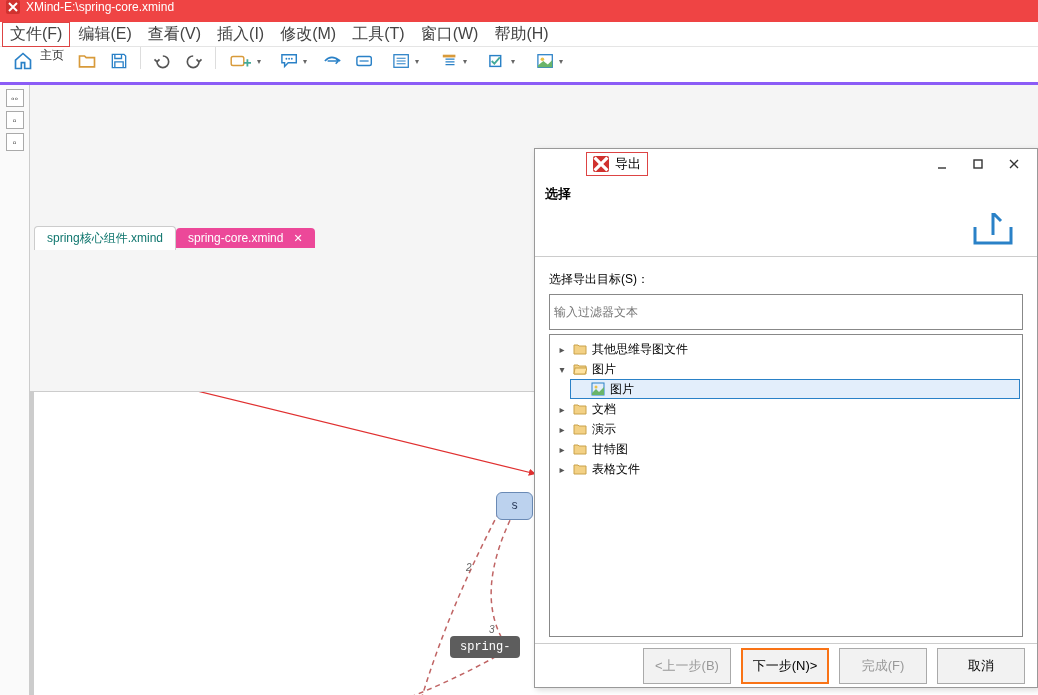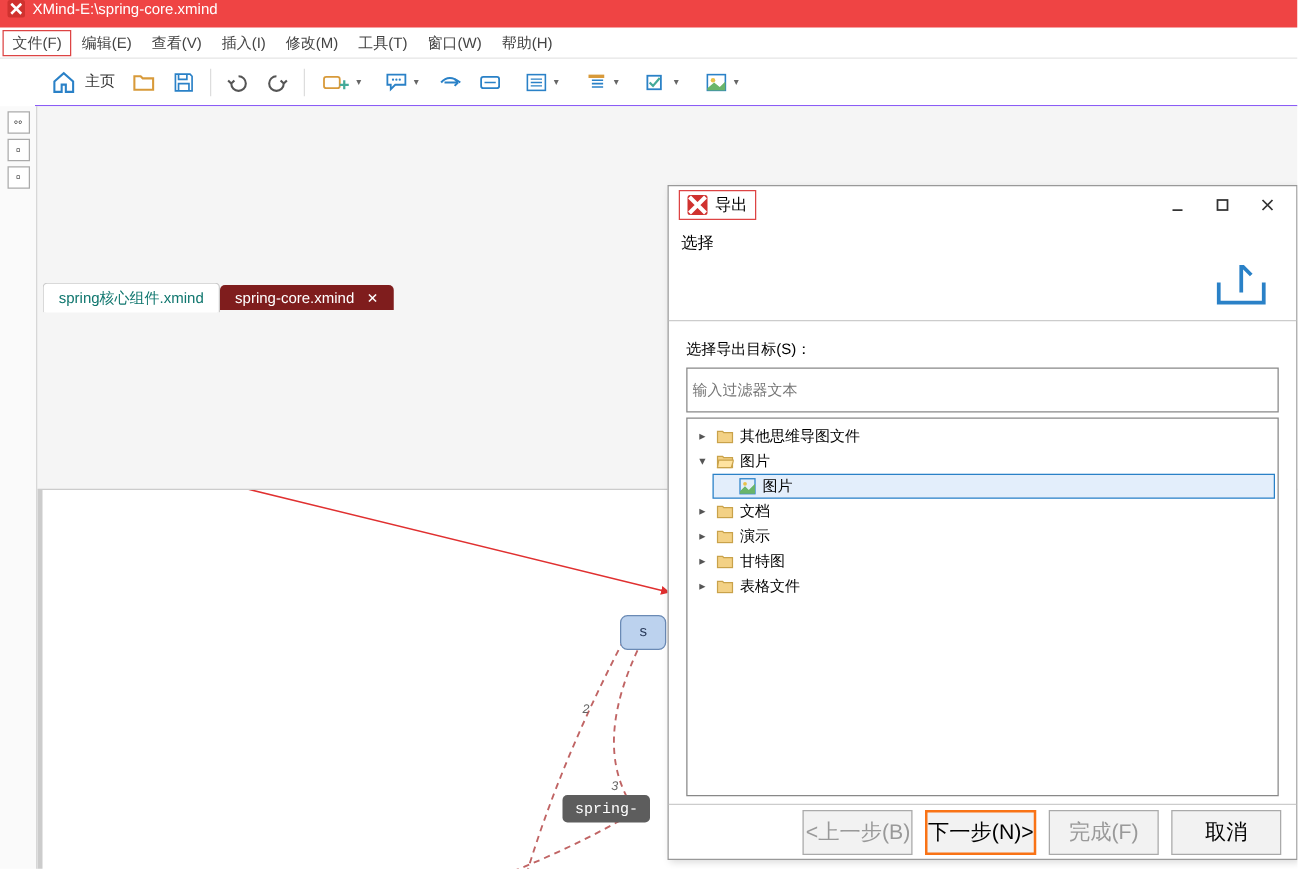--- a/index.html
+++ b/index.html
@@ -4,75 +4,75 @@
 <style>
 * { box-sizing: border-box; margin: 0; padding: 0; font-family: "Microsoft YaHei", "Segoe UI", sans-serif; }
 body { background: #fff; width: 1038px; height: 695px; overflow: hidden; position: relative; }
 
 
 .title-bar { background: #ef4444; color: #fff; height: 22px; display: flex; align-items: flex-start; padding: 0 6px; font-size: 12px; }
 .title-bar .app-icon { width: 14px; height: 14px; background: #d0322f; margin-right: 6px; display: flex; align-items: center; justify-content: center; border-radius: 2px; }
 .title-bar .app-icon svg { width: 10px; height: 10px; }
 
 
-.menu-bar { display: flex; align-items: center; height: 18px; padding: 12px 2px; font-size: 12px; color: #444; border-bottom: 1px solid #e5e5e5; }
+.menu-bar { display: flex; align-items: center; height: 18px; padding: 12px 2px; font-size: 16px; color: #444; border-bottom: 1px solid #e5e5e5; }
 .menu-bar .menu-item { padding: 2px 8px; cursor: default; }
 .menu-bar .menu-item.hl { border: 1px solid #d44; padding: 1px 7px; }
 
 
-.toolbar { display: flex; align-items: center; height: 38px; padding: 0 8px; gap: 2px; border-bottom: 1px solid #8b5cf6; margin-left: 28px; }
+.toolbar { display: flex; align-items: flex-start; height: 38px; padding: 0 8px; gap: 2px; border-bottom: 3px solid #8b5cf6; }
 .tool-btn { width: 30px; height: 28px; display: flex; align-items: center; justify-content: center; cursor: pointer; }
 .tool-btn.wide { width: 46px; }
 .tool-label { font-size: 12px; color: #333; margin-right: 6px; }
 .home-icon svg { width: 20px; height: 20px; }
 .tool-sep { width: 1px; height: 22px; background: #ddd; margin: 0 4px; }
 .drop-arr { font-size: 8px; color: #666; margin-left: 2px; }
 .gutter-btn { width: 18px; height: 18px; border: 1px solid #aaa; font-size: 10px; display: flex; align-items: center; justify-content: center; background: #fff; }
 .tab-strip { flex: 1; display: flex; align-items: center; background: #f5f5f5; border-bottom: 1px solid #ccc; padding-left: 4px; }
 .tab { padding: 3px 12px; font-size: 12px; cursor: pointer; color: #0f766e; }
 .tab.inactive { background: #fff; border-top-left-radius: 4px; border-top-right-radius: 4px; border: 1px solid #ccc; border-bottom: none; }
-.tab.active { background: #7f1d1d; color: #fff; border-top-left-radius: 4px; border-top-right-radius: 4px; display: flex; align-items: flex-end; gap: 10px; }
+.tab.active { background: #ec4899; color: #fff; border-top-left-radius: 4px; border-top-right-radius: 4px; display: flex; align-items: flex-end; gap: 10px; }
 .tab .close { font-size: 11px; cursor: pointer; }
 
 
 .canvas-wrap { display: flex; height: calc(695px - 22px - 22px - 38px - 0px); }
 .canvas-gutter { width: 30px; border-right: 1px solid #ccc; background: #fafafa; display: flex; flex-direction: column; align-items: center; padding-top: 4px; gap: 4px; }
 .canvas { flex: 1; position: relative; background: #fff; overflow: hidden; border-left: 4px solid #ccc; margin-left: 0; }
 
 
 .node { position: absolute; background: #5d5d5d; color: #fff; font-family: "Courier New", monospace; font-size: 12px; padding: 4px 10px; border-radius: 4px; white-space: nowrap; }
 .node.root { background: #bcd2ee; color: #2a3b5a; border: 1px solid #6a8ab5; border-radius: 6px; padding: 6px 14px; }
 .edge-num { position: absolute; font-size: 10px; color: #666; font-style: italic; }
 
 
 .anno-line { position: absolute; pointer-events: none; }
 
 
 .dialog { position: absolute; left: 534px; top: 148px; width: 504px; height: 540px; background: #fff; border: 1px solid #999; box-shadow: 2px 2px 6px rgba(0,0,0,0.15); display: flex; flex-direction: column; }
-.dlg-title { display: flex; align-items: center; height: 30px; padding: 0 8px; font-size: 13px; gap: 6px; }
+.dlg-title { display: flex; align-items: center; height: 30px; padding: 0 8px; font-size: 13px; gap: 6px; margin-left: 43px; }
 .dlg-title .spacer { flex: 1; }
 .dlg-title .win-btn { width: 30px; height: 24px; display: flex; align-items: center; justify-content: center; cursor: pointer; }
 .dlg-title .app-icon { width: 16px; height: 16px; background: #d0322f; display: flex; align-items: center; justify-content: center; border-radius: 2px; }
 .dlg-title-wrap { border: 1px solid #d44; padding: 2px 6px; display: inline-flex; align-items: center; gap: 6px; }
-.dlg-sub { font-size: 13px; font-weight: normal; padding: 6px 10px 4px; }
+.dlg-sub { font-size: 13px; font-weight: bold; padding: 6px 10px 4px; }
 .dlg-banner { height: 50px; display: flex; justify-content: flex-end; align-items: center; padding: 0 20px; border-bottom: 1px solid #ccc; }
 .banner-icon svg { width: 48px; height: 34px; }
 .dlg-body { padding: 14px 14px 6px; flex: 1; display: flex; flex-direction: column; overflow: hidden; }
 .field-label { font-size: 12px; margin-bottom: 6px; }
 .filter-input { width: 100%; border: 1px solid #888; font-size: 12px; padding: 2px 4px; height: 36px; outline: none; color: #777; }
 .tree-box { border: 1px solid #888; flex: 1; margin-top: 4px; overflow: auto; padding: 4px 2px; font-size: 12px; }
 .tree-node { display: flex; align-items: center; height: 20px; gap: 4px; padding-left: 4px; cursor: pointer; }
 .tree-node .tw { width: 12px; text-align: center; color: #555; font-size: 10px; user-select: none; }
 .tree-node .ticon { width: 16px; height: 16px; display: flex; align-items: center; justify-content: center; }
 .tree-node.sel { background: #e3eefb; border: 1px solid #2a81c7; padding-left: 3px; height: 20px; }
 .tree-children { padding-left: 18px; }
 .folder-icon svg { width: 14px; height: 12px; }
 .file-icon { width: 14px; height: 14px; }
 .dlg-footer { height: 44px; border-top: 1px solid #ccc; display: flex; align-items: center; justify-content: flex-end; padding: 0 12px; gap: 10px; }
-.dlg-btn { min-width: 88px; height: 36px; font-size: 17px; border: 1px solid #aaa; background: #f2f2f2; cursor: pointer; }
+.dlg-btn { min-width: 88px; height: 36px; font-size: 13px; border: 1px solid #aaa; background: #f2f2f2; cursor: pointer; }
 .dlg-btn:disabled { color: #999; cursor: default; }
 .dlg-btn.primary { border: 2px solid #f97316; }
 
 
 .dash-path { stroke: #c06464; stroke-width: 1.5; stroke-dasharray: 5 4; fill: none; }
 </style>
 </head>
 <body>
 
 <div class="title-bar">

